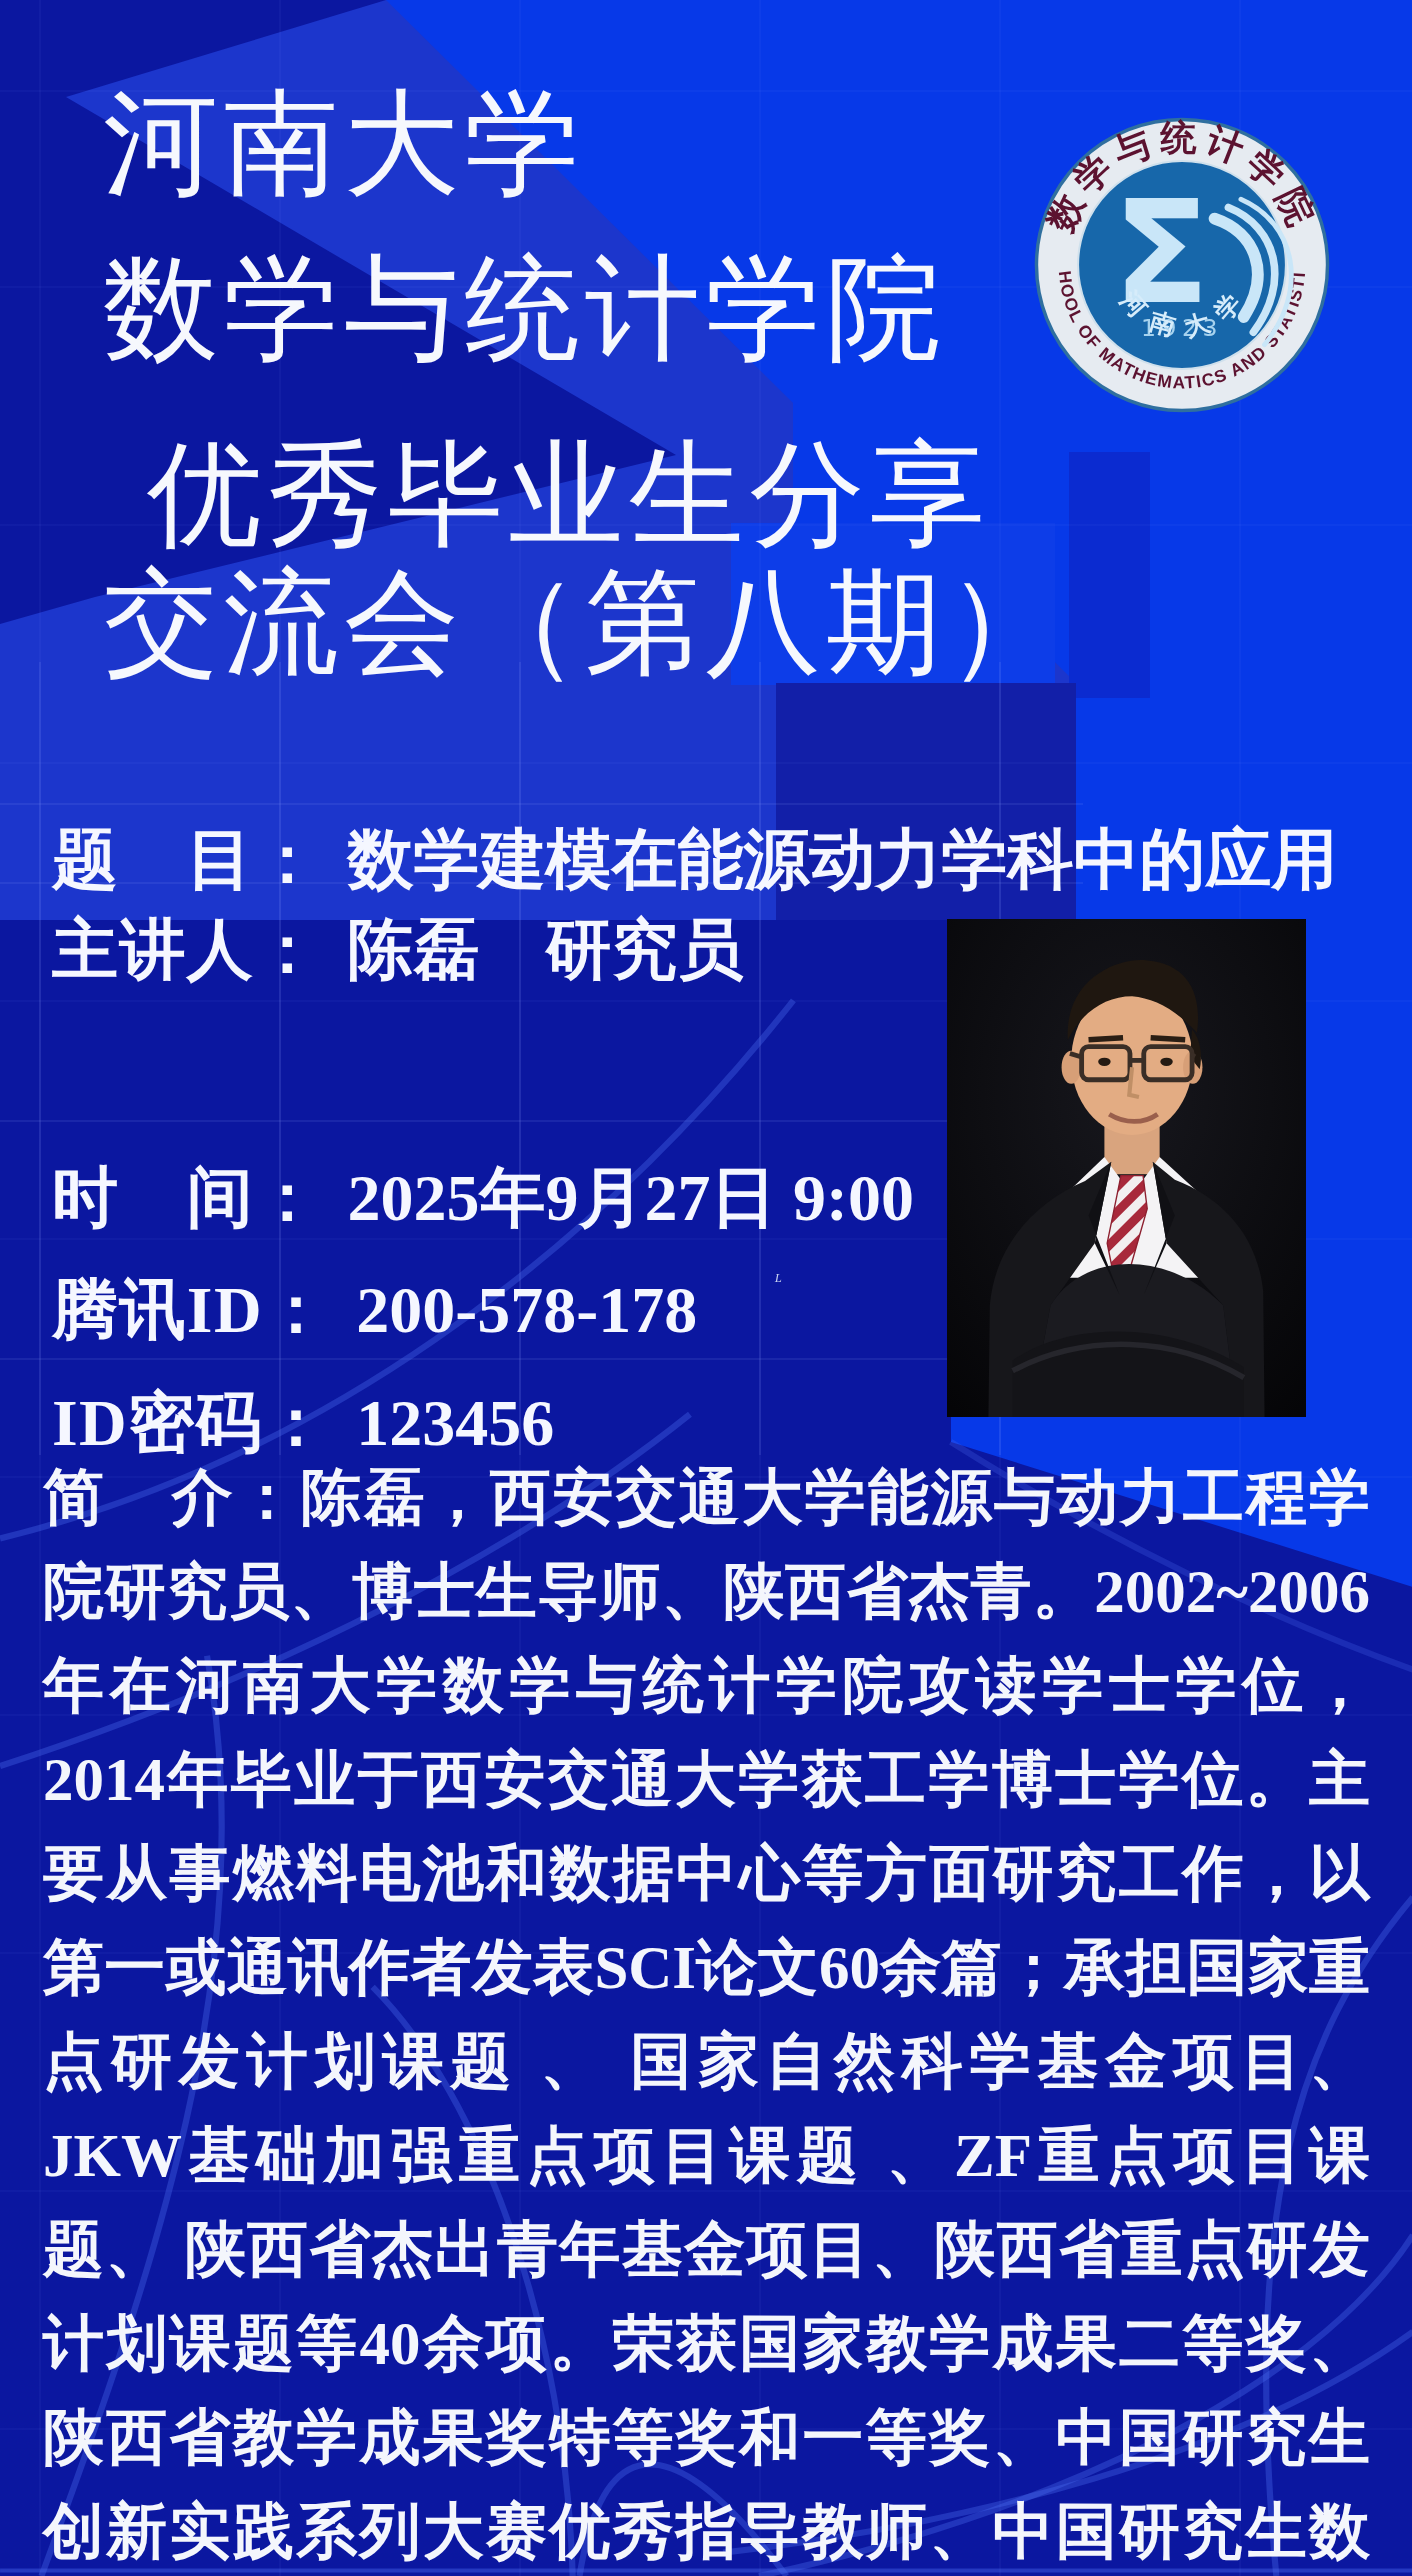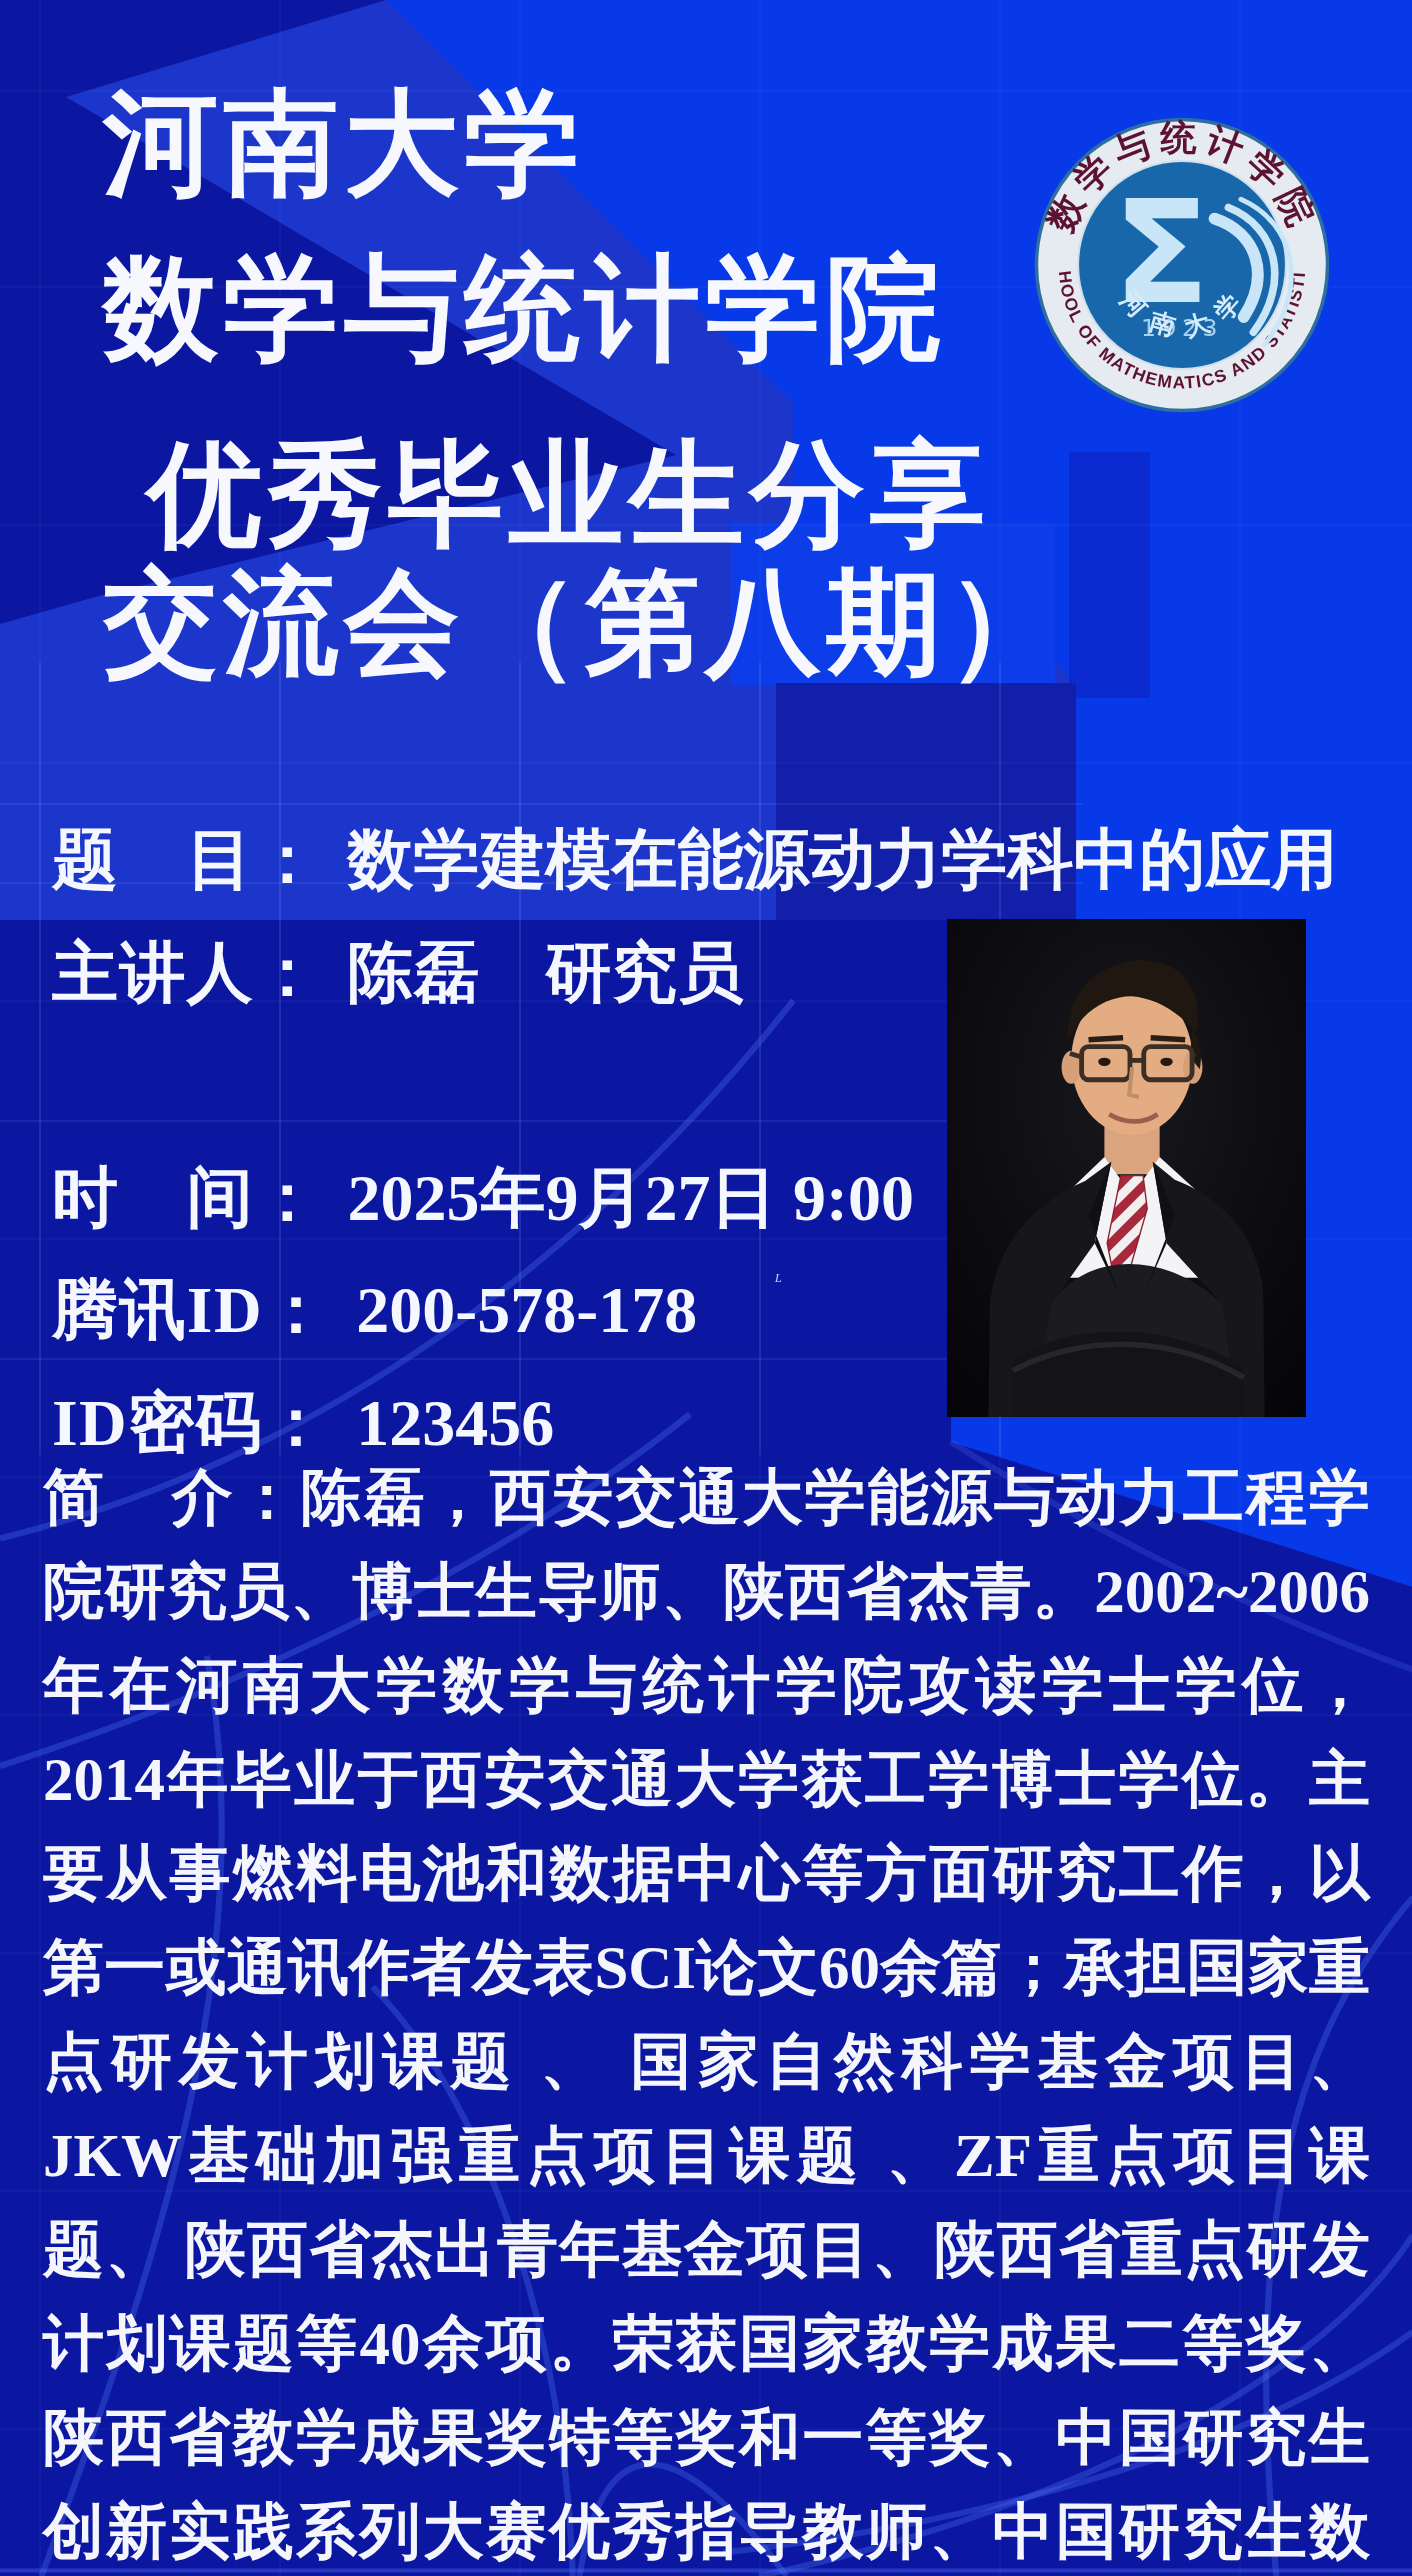--- a/index.html
+++ b/index.html
@@ -27,36 +27,36 @@
       repeating-linear-gradient(90deg, rgba(130,155,255,.13) 0 2.1px, transparent 2.1px 240px),
       repeating-linear-gradient(0deg, rgba(130,155,255,.11) 0 2.1px, transparent 2.1px 238px);
     background-position:39px 0,0 92px;}
   .bg-grid-band{left:0;top:662px;width:1083px;height:793px;opacity:.55;
     background:
       repeating-linear-gradient(90deg, rgba(150,170,255,.22) 0 2.1px, transparent 2.1px 240px),
       repeating-linear-gradient(0deg, rgba(150,170,255,.20) 0 2.1px, transparent 2.1px 238px);
     background-position:39px 0,0 143px;}
   .bg-curves{left:0;top:0;}
   
-  .title-line{position:absolute;left:103px;font-size:115px;font-weight:700;
+  .title-line{position:absolute;left:103px;font-size:115px;font-weight:400;
     letter-spacing:5.5px;white-space:nowrap;color:#F6F8FD;}
   #t1{top:67px;} #t2{top:232px;} #t3{top:418px;margin-left:44px;} #t4{top:546px;}
   
   .logo{position:absolute;left:1033px;top:116px;width:298px;height:298px;}
   
   .subtitle{position:absolute;left:43px;top:700px;font-size:70px;font-weight:700;
     letter-spacing:1.4px;white-space:nowrap;color:#F6F8FD;}
   
   .row{position:absolute;left:52px;white-space:nowrap;font-size:66px;}
   .row .lbl{font-weight:700;letter-spacing:1.4px;}
   .row .val{font-weight:700;margin-left:26px;}
   .serif, .row .val{font-family:"Liberation Serif","DejaVu Serif",serif;}
   .row .val.cjk{font-family:"Liberation Sans","DejaVu Sans",sans-serif;}
   .lbl.latin-mix{font-family:"Liberation Serif","DejaVu Serif",serif;}
-  #r-title{top:815px;} #r-speaker{top:928px;text-align:right;} #r-org{top:1040px;}
+  #r-title{top:815px;} #r-speaker{top:905px;text-align:right;} #r-org{top:1040px;}
   #r-time{top:1153px;} #r-tid{top:1265px;} #r-pwd{top:1378px;}
   .stray{position:absolute;left:774px;top:1269px;font-size:21px;font-style:italic;
     color:#C8D2F0;font-family:"Liberation Serif","DejaVu Serif",serif;}
   
   .photo{position:absolute;left:947px;top:919px;width:359px;height:498px;background:#050507;}
   
   .bio{position:absolute;left:43px;top:1450px;width:1327px;
     font-size:61px;line-height:94px;text-align:justify;
     font-family:"Liberation Serif","DejaVu Serif",serif;font-weight:600;
     color:#F4F6FC;}

